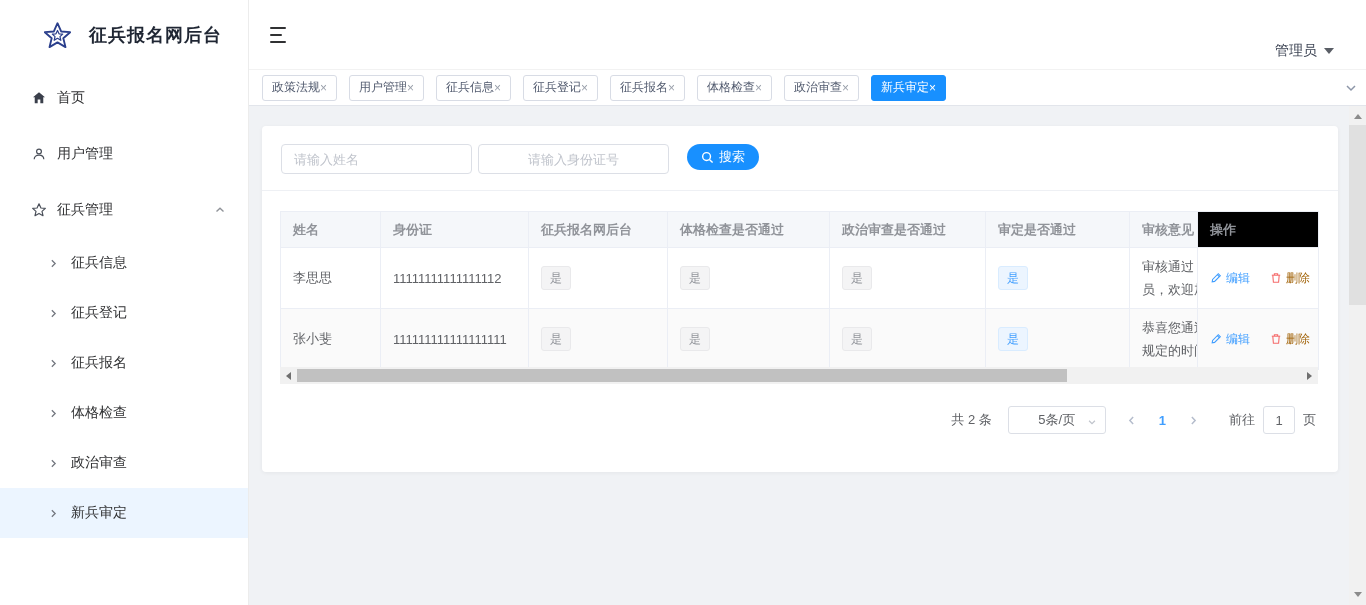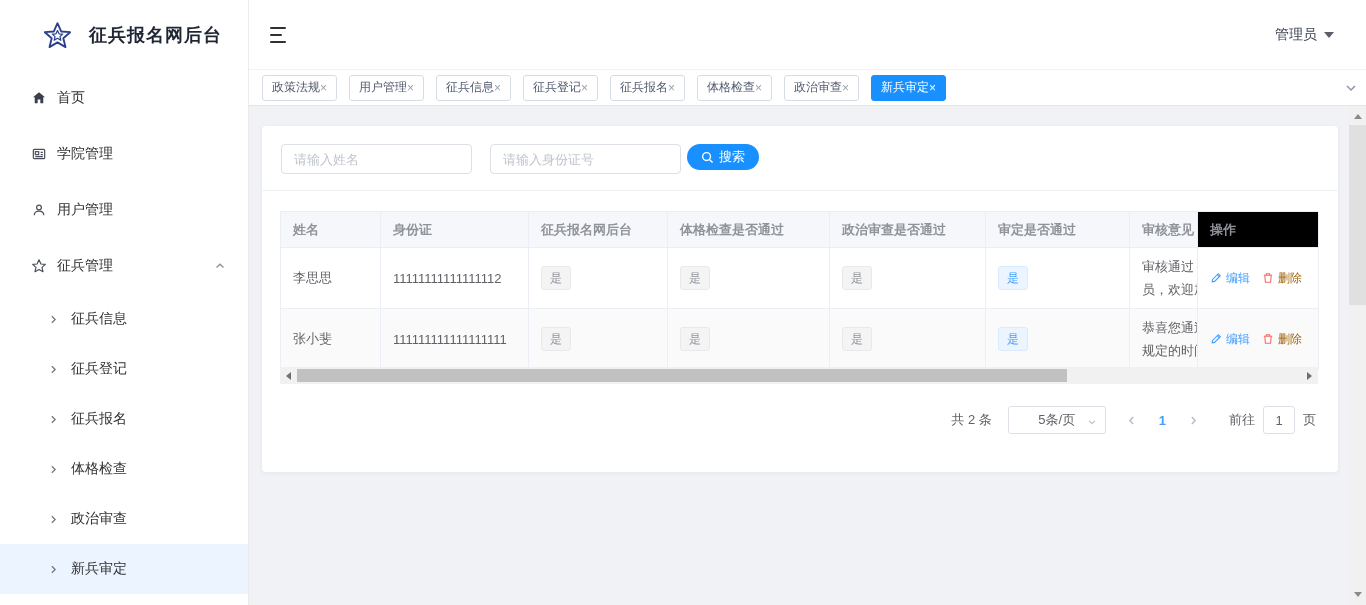--- a/index.html
+++ b/index.html
@@ -16,54 +16,54 @@
   .menu-item .expand-arrow { margin-left:auto; color:#909399; }
   .submenu-item { height:50px; display:flex; align-items:center; padding-left:48px; font-size:14px; color:#303133; cursor:pointer; }
   .submenu-item .chev { margin-right:12px; display:flex; color:#73777f; }
   .submenu-item.active { background:#ecf5ff; }
 
   
   .topbar { position:absolute; left:249px; top:0; width:1117px; height:70px; background:#fff; border-bottom:1px solid #f2f2f2; z-index:4; }
   .fold-btn { position:absolute; left:21px; top:27px; width:17px; height:16px; display:flex; flex-direction:column; justify-content:space-between; cursor:pointer; }
   .fold-btn i { display:block; height:2px; background:#303133; border-radius:1px; }
   .fold-btn i:nth-child(1){ width:16px; } .fold-btn i:nth-child(2){ width:12px; } .fold-btn i:nth-child(3){ width:16px; }
-  .admin-box { position:absolute; right:32px; top:0; height:70px; display:flex; align-items:center; gap:7px; font-size:14px; color:#3c4353; cursor:pointer; }
+  .admin-box { position:absolute; right:32px; top:16px; height:70px; display:flex; align-items:center; gap:7px; font-size:14px; color:#3c4353; cursor:pointer; }
   .caret-down { width:0; height:0; border-left:5px solid transparent; border-right:5px solid transparent; border-top:6px solid #5a5e66; }
 
   
   .tabbar { position:absolute; left:249px; top:70px; width:1117px; height:36px; background:#fff; border-bottom:1px solid #e2e5eb; display:flex; align-items:center; padding-left:13px; gap:12px; z-index:4; }
   .tab { height:26px; padding:0 9px; border:1px solid #d8dce5; border-radius:3px; display:inline-flex; align-items:center; font-size:12px; color:#515a6e; background:#fff; cursor:pointer; white-space:nowrap; }
   .tab .x { font-size:12px; color:#9aa0ab; line-height:1; }
   .tab.active { background:#1890ff; border-color:#1890ff; color:#fff; }
   .tab.active .x { color:#fff; }
   .tab-overflow { position:absolute; right:8px; top:11px; color:#8d96a8; cursor:pointer; }
 
   
   .card { position:absolute; left:262px; top:126px; width:1076px; height:346px; background:#fff; border-radius:4px; box-shadow:0 1px 4px rgba(0,0,0,.05); z-index:2; }
   .inp { position:absolute; top:18px; height:30px; width:191px; border:1px solid #dcdfe6; border-radius:4px; padding:0 12px; font-size:13px; color:#7f1d1d; outline:none; font-family:inherit; }
   .inp::placeholder { color:#c0c4cc; }
-  .inp-name { left:19px; } .inp-id { left:228px; }
+  .inp-name { left:19px; } .inp-id { left:216px;text-align:center; }
   .search-btn { position:absolute; left:425px; top:18px; width:72px; height:26px; border:none; border-radius:15px; background:#1890ff; color:#fff; font-size:13px; display:flex; align-items:center; justify-content:center; gap:5px; cursor:pointer; font-family:inherit; }
   .card-divider { position:absolute; top:64px; left:0; width:100%; height:1px; background:#eef0f4; }
 
   
   table.tbl { position:absolute; left:18px; top:85px; width:1038px; table-layout:fixed; border-collapse:collapse; font-size:13px; color:#606266; }
   .tbl th, .tbl td { border:1px solid #ebeef5; padding:0 12px; text-align:left; overflow:hidden; }
   .tbl th { height:36px; background:#f5f7fa; color:#909399; font-weight:700; font-size:13px; white-space:nowrap; }
   .tbl tr.r1 td { height:59px; background:#fff; }
   .tbl tr.r2 td { height:58px; background:#fafafa; }
   .tbl .op-col { box-shadow:-5px 0 7px -4px rgba(0,0,0,.14); }
   th.op-col { background:#000000; }
   tr.r1 td.op-col { background:#fff; } tr.r2 td.op-col { background:#fafafa; }
   td.opinion-cell { padding:7px 0 7px 12px; vertical-align:middle; }
   .opinion-text { width:132px; white-space:pre-line; line-height:23px; color:#606266; }
   .tag { display:inline-block; height:24px; line-height:22px; padding:0 8px; border-radius:3px; font-size:12px; }
   .tag-info { background:#f4f4f5; border:1px solid #e9e9eb; color:#909399; }
   .tag-primary { background:#ecf5ff; border:1px solid #d9ecff; color:#409eff; }
-  .actions { display:flex; align-items:flex-start; gap:12px; }
+  .actions { display:flex; align-items:flex-start; gap:20px; }
   .lnk { display:inline-flex; align-items:center; gap:4px; font-size:12px; cursor:pointer; white-space:nowrap; }
   .lnk-edit { color:#409eff; } .lnk-del { color:#a16207; }
 
   
   .hscroll { position:absolute; left:18px; top:241px; width:1038px; height:17px; background:#f1f1f1; }
   .hs-thumb { position:absolute; left:17px; top:2px; width:770px; height:13px; background:#c1c1c1; }
   .hs-arrow { position:absolute; top:0; width:17px; height:17px; display:flex; align-items:center; justify-content:center; cursor:pointer; }
   .hs-left { left:0; } .hs-right { right:0; }
   .tri-left { width:0; height:0; border-top:4px solid transparent; border-bottom:4px solid transparent; border-right:5px solid #6f6f6f; }
   .tri-right { width:0; height:0; border-top:4px solid transparent; border-bottom:4px solid transparent; border-left:5px solid #6f6f6f; }
@@ -105,30 +105,20 @@
       <span class="logo-title">征兵报名网后台</span>
     </div>
     <nav>
       <div class="menu-item">
         <span class="mi-icon">
           <svg width="16" height="16" viewBox="0 0 24 24">
               <path d="M12 3.5 L21 11 H18.4 V20 H14 V14.4 H10 V20 H5.6 V11 H3 Z" fill="#3a3f4b"></path>
             </svg>
         </span>
         <span>首页</span>
-      </div>
-      <div class="menu-item">
-        <span class="mi-icon">
-          <svg width="16" height="16" viewBox="0 0 24 24" fill="none" stroke="#4a4f59" stroke-width="1.8">
-            <rect x="3.5" y="5" width="17" height="14" rx="1.5"></rect>
-            <rect x="6.5" y="8.5" width="5" height="4.5"></rect>
-            <path d="M14.5 9.5 H17.8 M14.5 13 H17.8 M6.5 16 H17.8"></path>
-          </svg>
-        </span>
-        <span>学院管理</span>
       </div>
       <div class="menu-item">
         <span class="mi-icon">
           <svg width="16" height="16" viewBox="0 0 24 24" fill="none" stroke="#4a4f59" stroke-width="1.8">
             <circle cx="12" cy="8.2" r="3.6"></circle>
             <path d="M4.8 20 C4.8 15.8 8 13.6 12 13.6 C16 13.6 19.2 15.8 19.2 20"></path>
           </svg>
         </span>
         <span>用户管理</span>
       </div>

